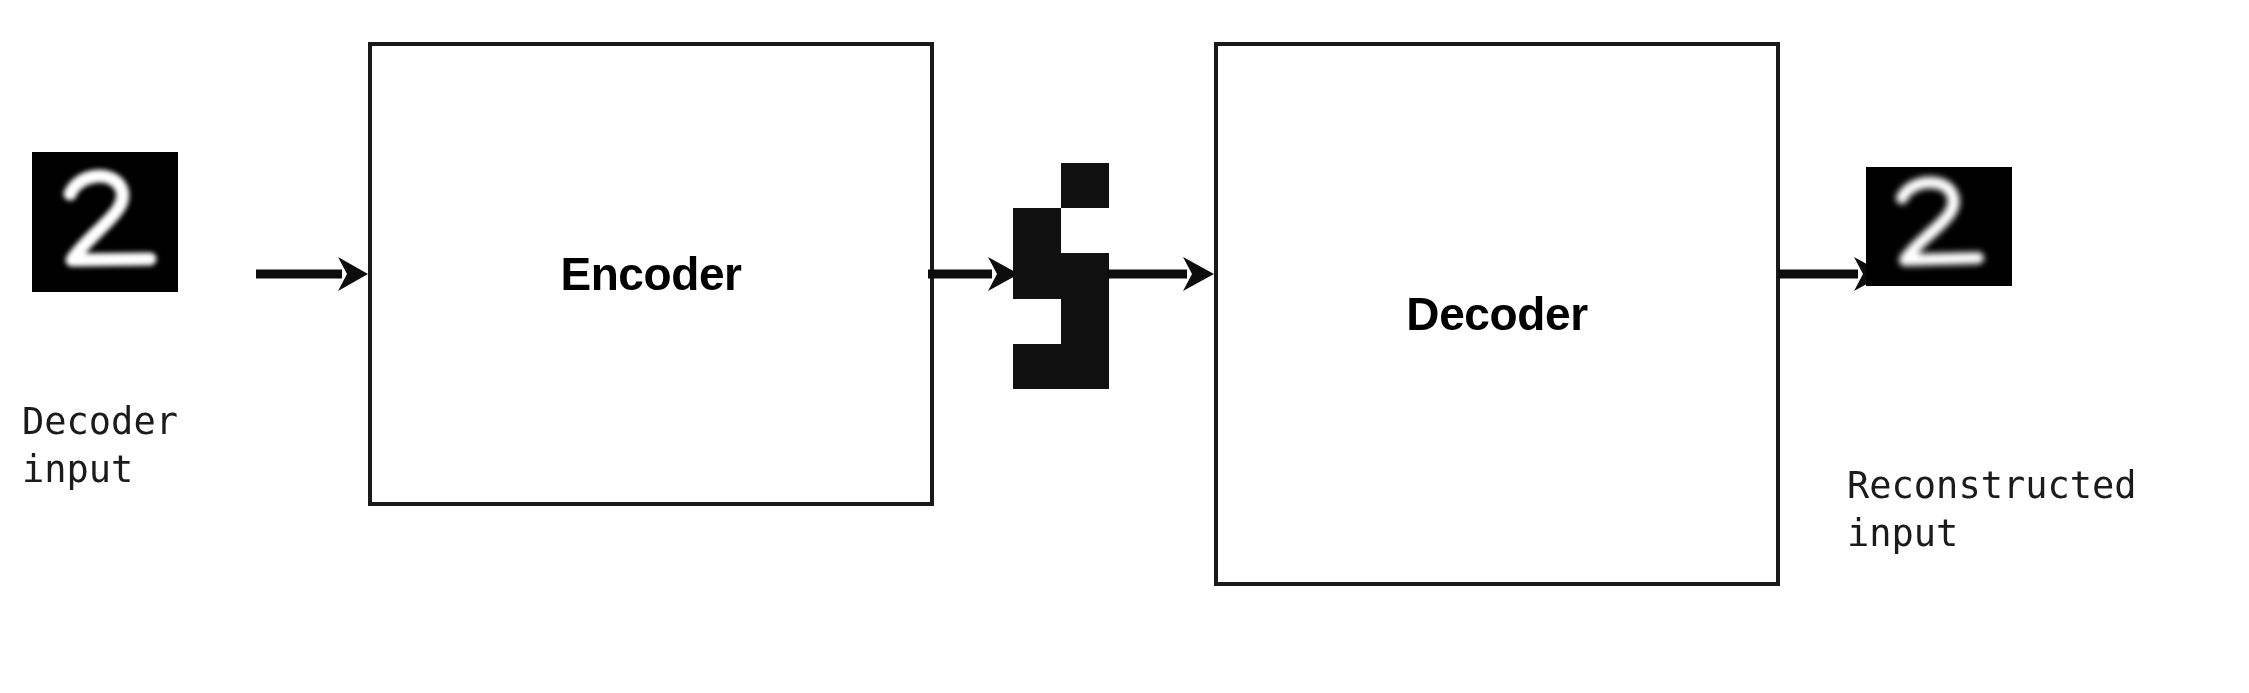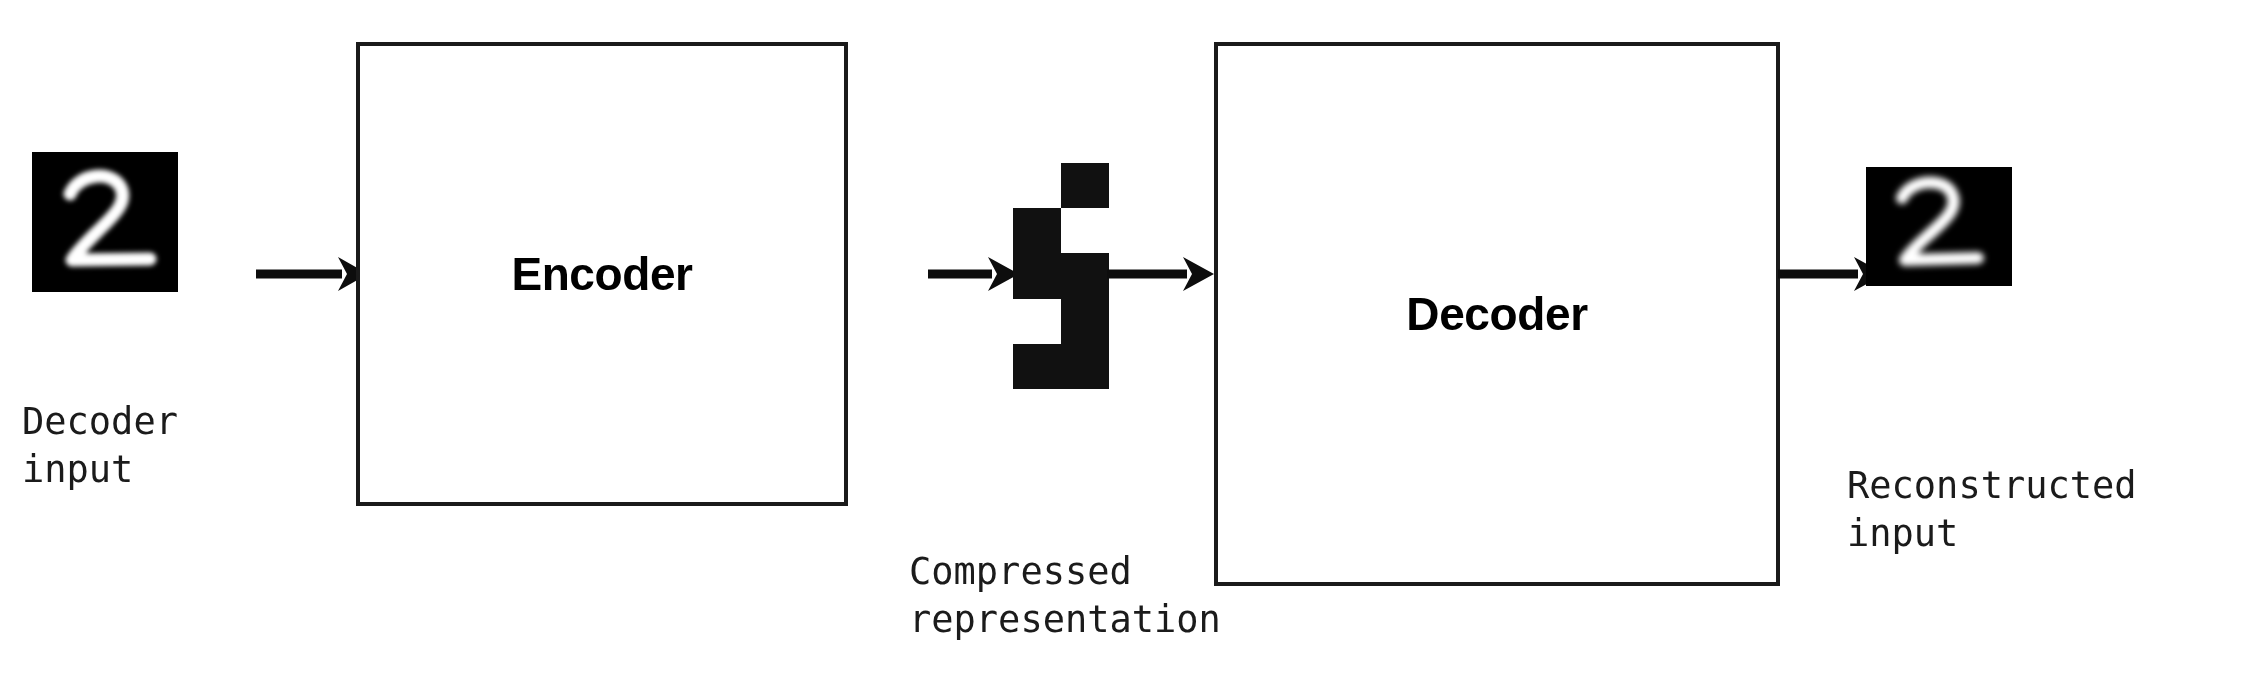--- a/index.html
+++ b/index.html
@@ -100,21 +100,21 @@
   <div class="caption" style="left:22px; top:398px; width:280px;">Decoder
 input</div>
 
   <div class="arrow" style="left:254px; top:252px; width:118px; height:44px;">
     <svg width="118" height="44" viewBox="0 0 118 44" aria-hidden="true">
       <line x1="2" y1="22" x2="88" y2="22" stroke="#0d0d0d" stroke-width="9"></line>
       <path d="M 84 5 L 114 22 L 84 39 L 93 22 Z" fill="#0d0d0d"></path>
     </svg>
   </div>
 
-  <div class="module-box" style="left:356px; top:42px; width:492px; height:464px;">
+  <div class="module-box" style="left:368px; top:42px; width:566px; height:464px;">
     <span class="module-label">Encoder</span>
   </div>
 
   <div class="arrow" style="left:928px; top:252px; width:94px; height:44px;">
     <svg width="94" height="44" viewBox="0 0 94 44" aria-hidden="true">
       <line x1="0" y1="22" x2="64" y2="22" stroke="#0d0d0d" stroke-width="9"></line>
       <path d="M 60 5 L 91 22 L 60 39 L 69 22 Z" fill="#0d0d0d"></path>
     </svg>
   </div>
 
@@ -125,22 +125,20 @@
       <div class="code-cell off"></div>
       <div class="code-cell on"></div>
       <div class="code-cell off"></div>
       <div class="code-cell off"></div>
       <div class="code-cell on"></div>
       <div class="code-cell off"></div>
       <div class="code-cell off"></div>
       <div class="code-cell off"></div>
     </div>
 
-  <div class="caption" style="left:909px; top:548px; width:430px;">Compressed
-representation</div>
 
   <div class="arrow" style="left:1107px; top:252px; width:110px; height:44px;">
     <svg width="110" height="44" viewBox="0 0 110 44" aria-hidden="true">
       <line x1="0" y1="22" x2="80" y2="22" stroke="#0d0d0d" stroke-width="9"></line>
       <path d="M 76 5 L 107 22 L 76 39 L 85 22 Z" fill="#0d0d0d"></path>
     </svg>
   </div>
 
   <div class="module-box" style="left:1214px; top:42px; width:566px; height:544px;">
     <span class="module-label">Decoder</span>

